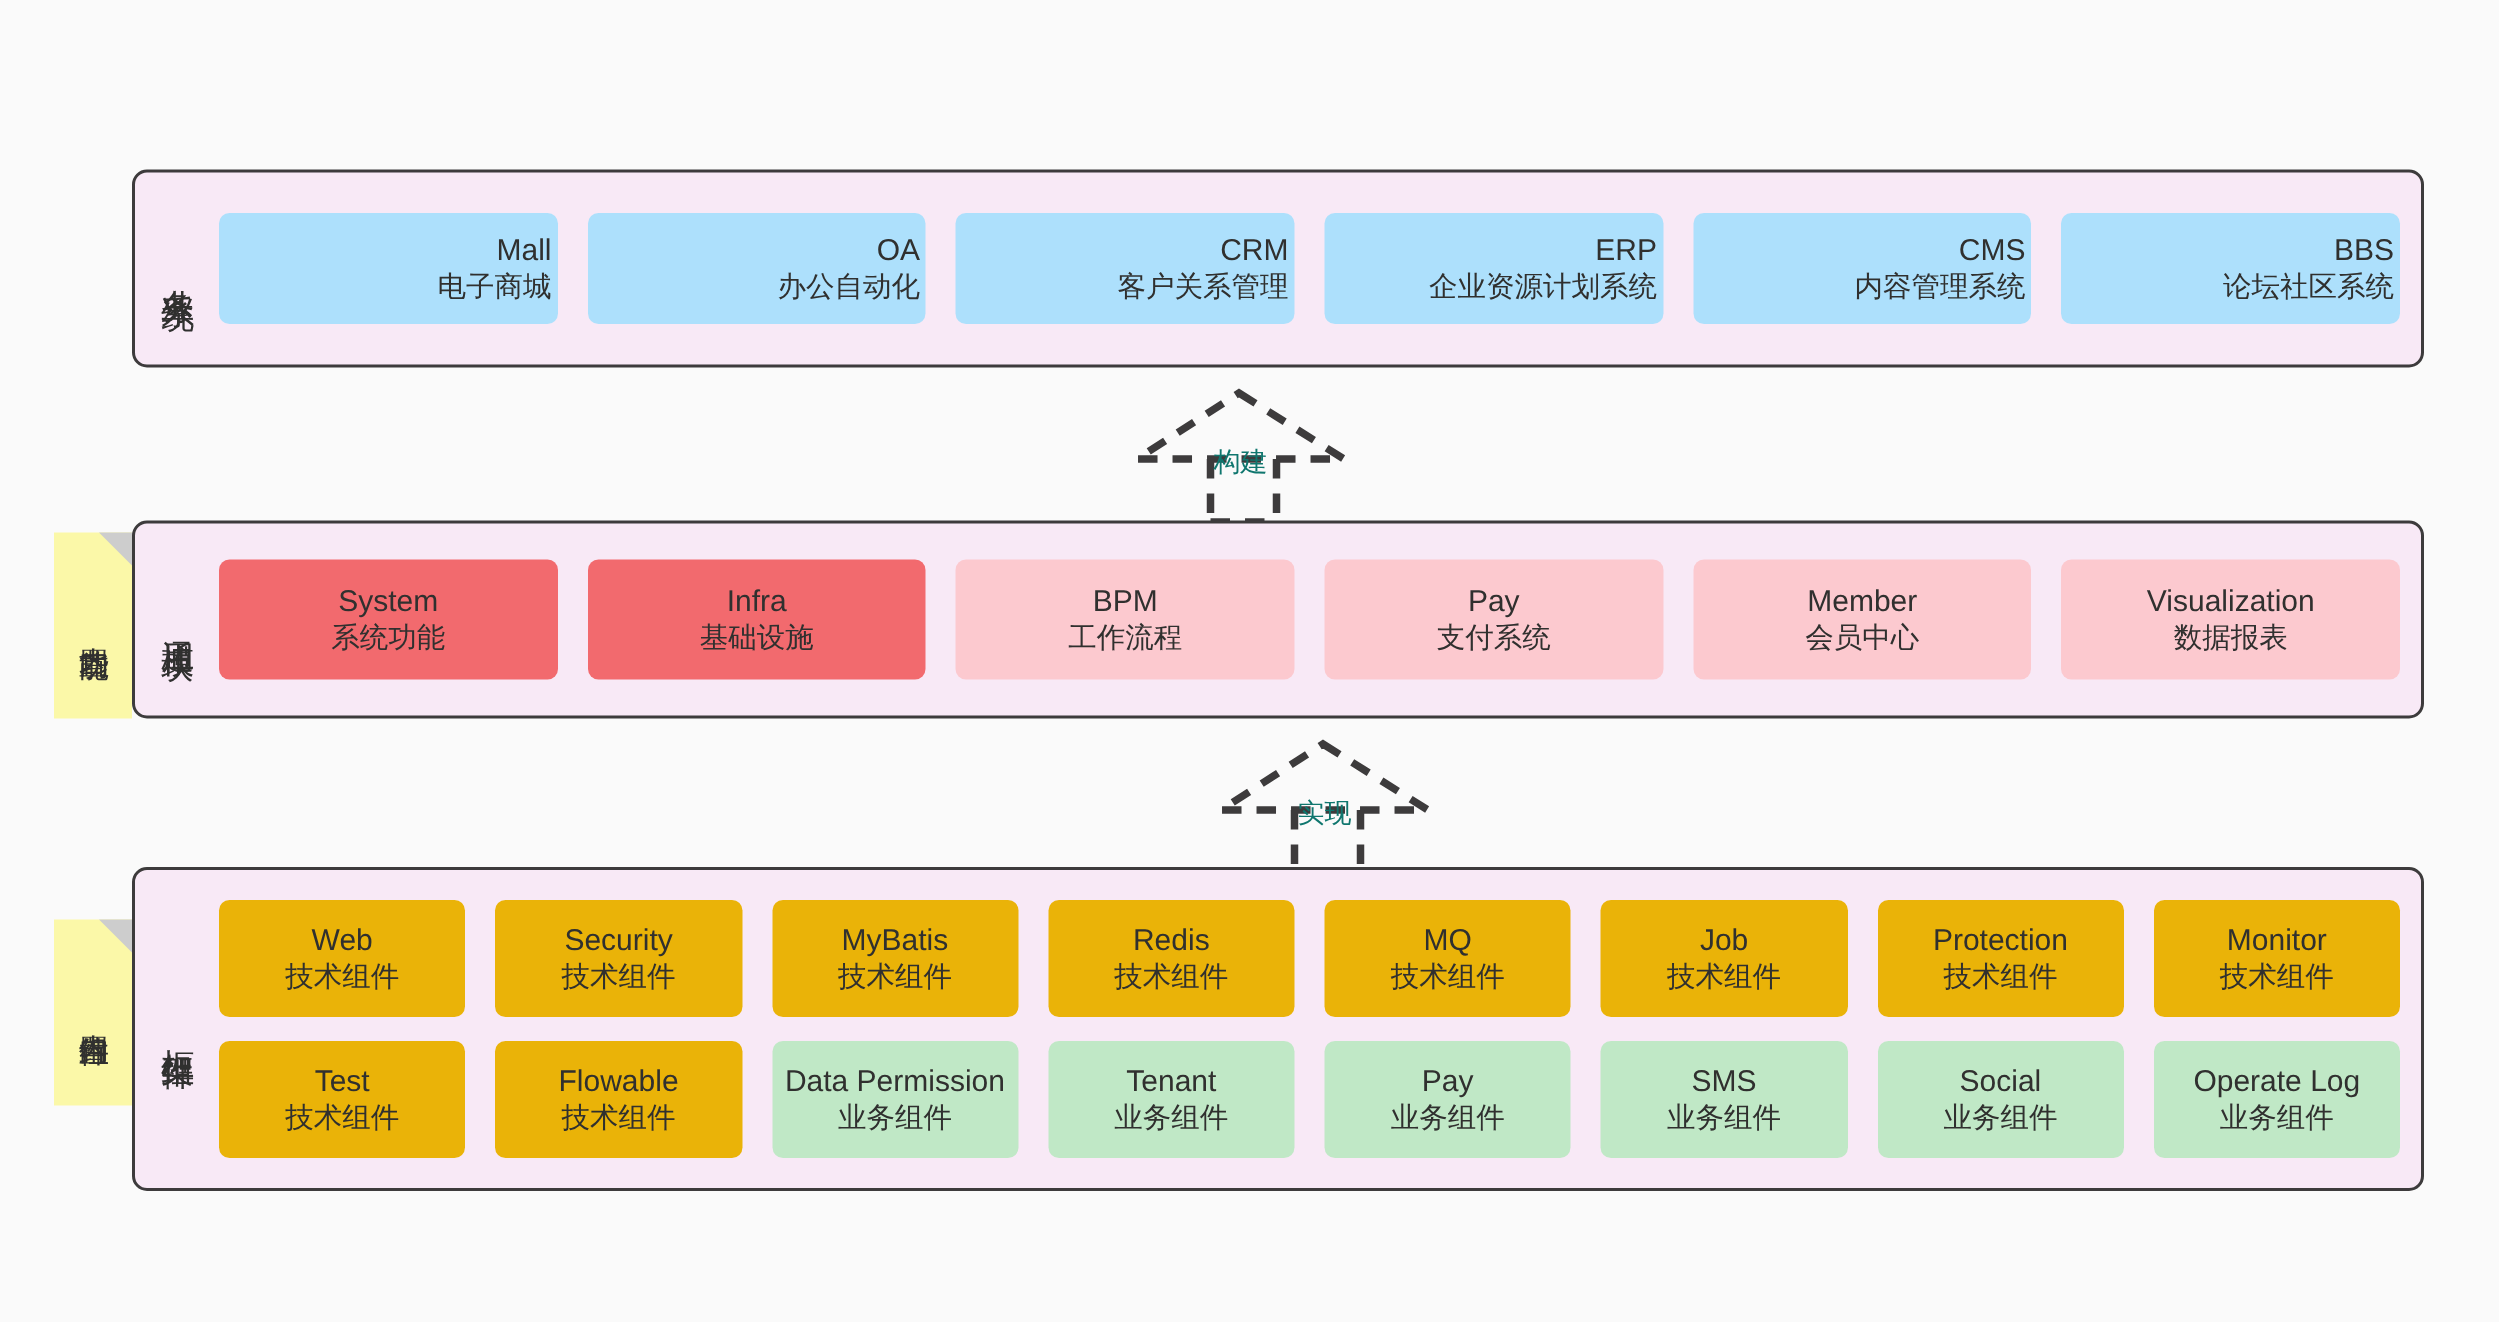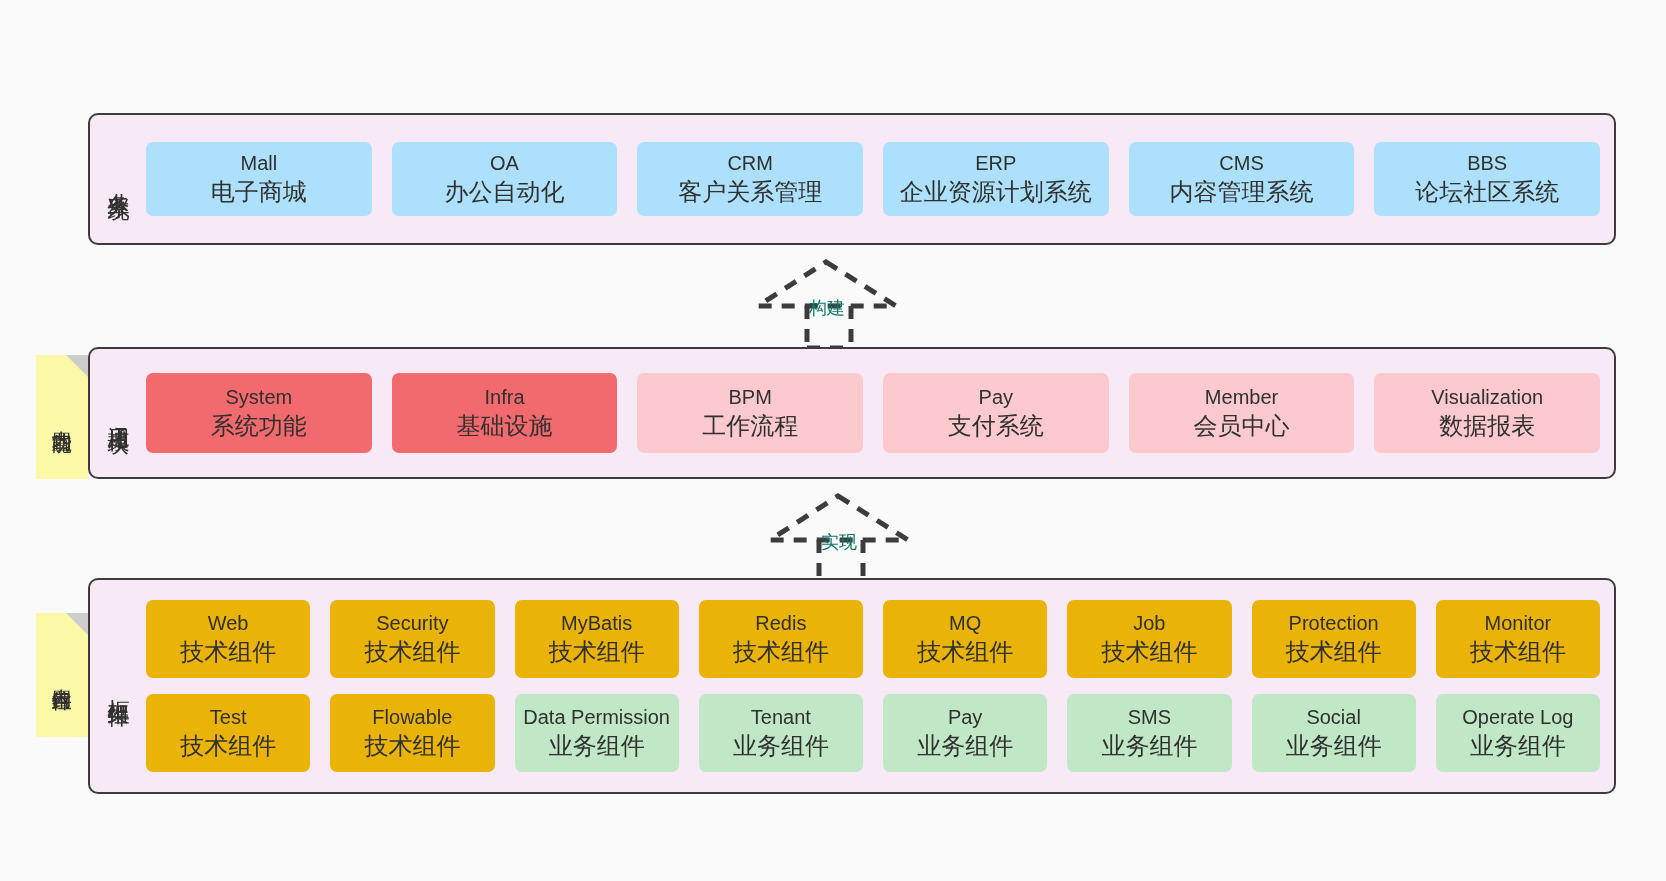--- a/index.html
+++ b/index.html
@@ -65,24 +65,24 @@
     display: flex;
     flex-direction: column;
     align-items: center;
     justify-content: center;
     text-align: center;
     color: #30302f;
     padding: 6px 4px;
     line-height: 1.30;
   }
   .node .en { font-size: 20px; }
-  .node .cn { font-size: 24px; }
-
-  
-  .c-blue        { background: #ade0fc; }
+  .node .cn { font-size: 19px; }
+
+  
+  .c-blue        { background: #ade0fc; align-items: flex-end; }
   .c-red         { background: #f26a6e; }
   .c-pink        { background: #fcc9cf; }
   .c-green       { background: #eab308; }
   .c-greenlight  { background: #c0e8c6; }
 
   
   .note {
     position: absolute;
     background: #fbf8a8;
     color: #30302f;
@@ -195,21 +195,21 @@
           <span class="cn">会员中心</span>
         </div>
         <div class="node c-pink">
           <span class="en">Visualization</span>
           <span class="cn">数据报表</span>
         </div>
       </div>
     </div>
   </div>
 
-  <div class="arrow" style="left:768px; top:492px; width:150px; height:92px;">
+  <div class="arrow" style="left:812px; top:492px; width:150px; height:92px;">
     <svg width="150" height="92" viewBox="0 0 150 92">
       <polygon points="70,4 140,48 2,48" fill="none" stroke="#3d3b3c" stroke-width="5" stroke-dasharray="13 10" stroke-linejoin="miter"></polygon>
       <line x1="51" y1="48" x2="51" y2="92" stroke="#3d3b3c" stroke-width="5" stroke-dasharray="13 10"></line>
       <line x1="95" y1="48" x2="95" y2="92" stroke="#3d3b3c" stroke-width="5" stroke-dasharray="13 10"></line>
       <line x1="51" y1="90" x2="95" y2="90" stroke="#3d3b3c" stroke-width="5" stroke-dasharray="13 10"></line>
     </svg>
     <span class="arrow-label" style="left:53px; top:38px;">实现</span>
   </div>
 
   <div class="note" style="left:36px; top:613px; width:52px; height:124px;">

